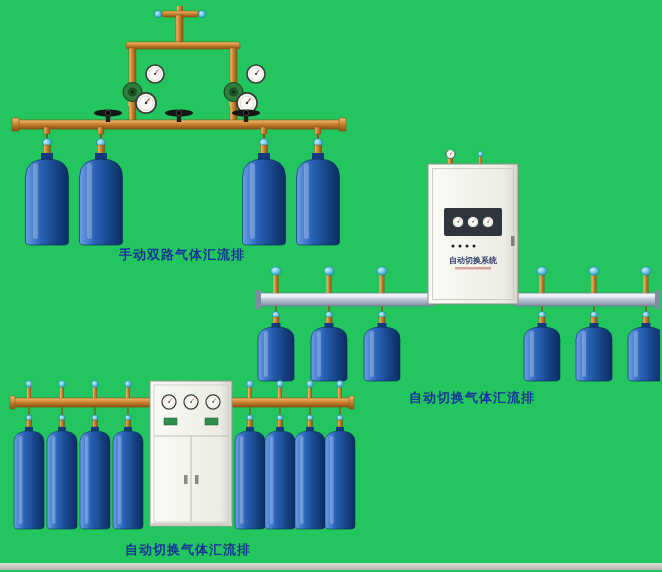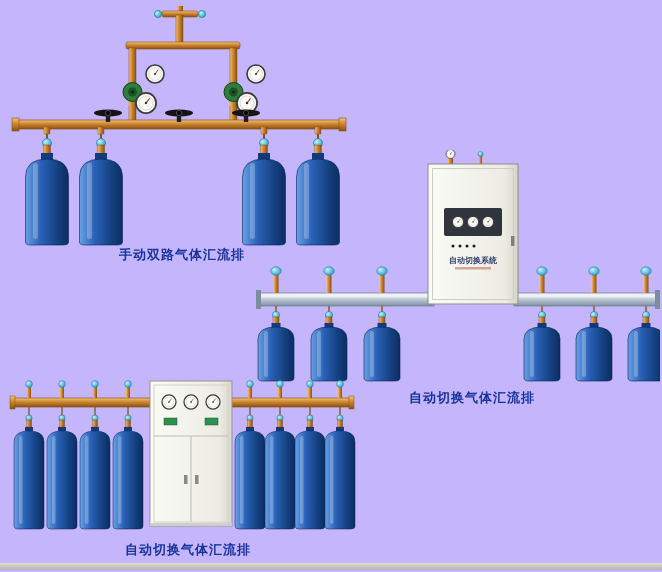--- a/index.html
+++ b/index.html
@@ -1,17 +1,17 @@
 <!DOCTYPE html>
 <html><head>
 <meta charset="utf-8">
 <style>
   html,body{margin:0;padding:0;background:#fff;}
   body{font-family:"DejaVu Sans","Liberation Sans",sans-serif;}
-  #stage{position:relative;width:662px;height:572px;background:#c4b5fd;overflow:hidden;}
+  #stage{position:relative;width:662px;height:572px;background:#22c55e;overflow:hidden;}
   .illus{position:absolute;}
   .caption{position:absolute;width:200px;text-align:center;font-weight:bold;
            font-size:13px;color:#17339b;letter-spacing:1px;white-space:nowrap;}
   .bottom-strip{position:absolute;left:0;top:563px;width:662px;height:7px;
                 background:linear-gradient(#dcdcd6,#b5b5ae);}
 </style>
 </head>
 <body>
 
 <div id="stage">

